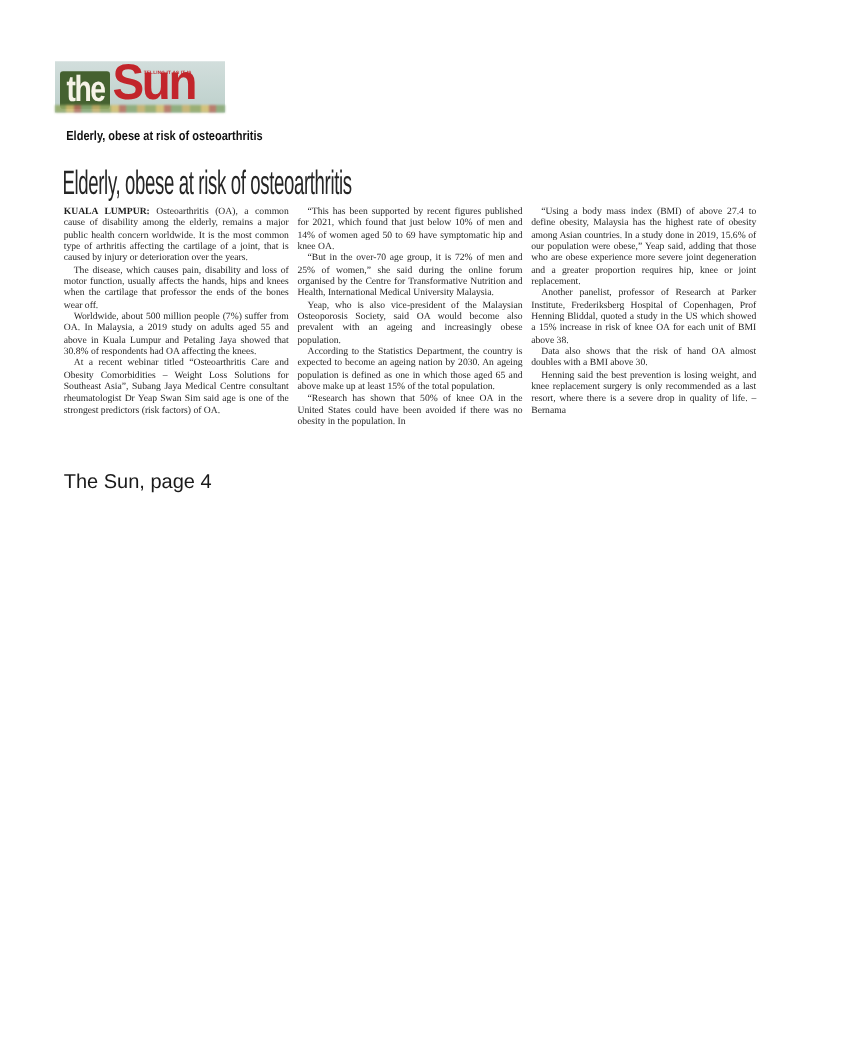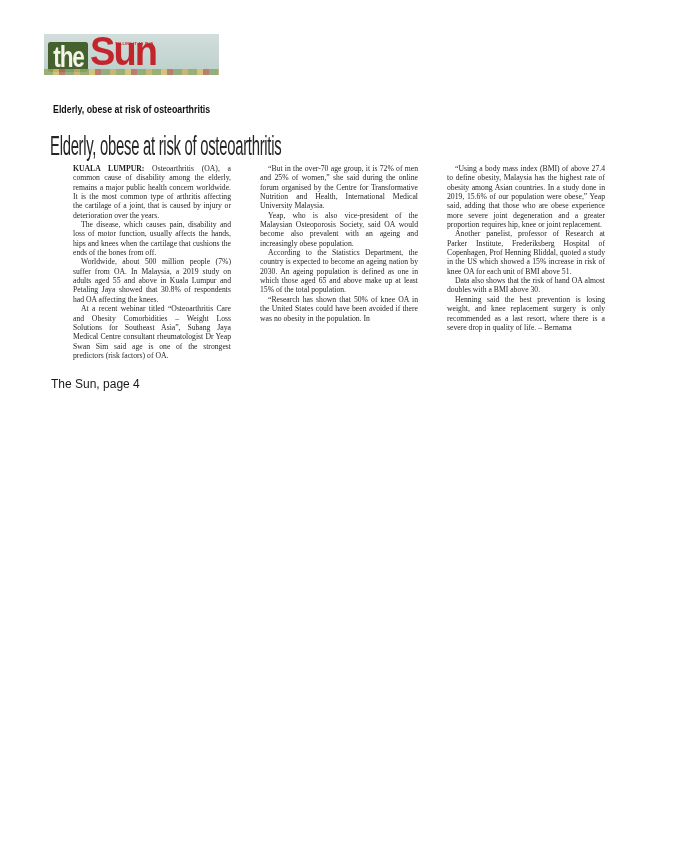--- a/index.html
+++ b/index.html
@@ -6,24 +6,23 @@
   body {
     width:674px; height:851px;
     background:#ffffff;
     position:relative;
     font-family:"Liberation Serif", serif;
     overflow:hidden;
   }
 
   
   .logo {
-    position:absolute; left:44px; top:34px;
+    position:absolute; left:44px; top:49px;
     width:136px; height:41px;
     background:linear-gradient(#d2dedc, #c3d4d0 70%, #bccfcb);
-    padding-left:39px;
   }
   .logo-strip {
     position:absolute; left:0; bottom:0; width:100%; height:6px;
     background:repeating-linear-gradient(90deg,
       #94aa66 0 9px, #d8c170 9px 15px, #b9705e 15px 21px,
       #8aa974 21px 30px, #c9b26a 30px 36px);
     opacity:.85; filter:blur(0.7px);
   }
   .logo-the {
     position:absolute; left:4px; top:8px; width:40px; height:30px;
@@ -73,36 +72,36 @@
     letter-spacing:-0.5px;
     transform:scaleX(0.55); transform-origin:left;
     white-space:nowrap;
   }
 
   
   .columns {
     position:absolute; left:51px; top:164px; width:554px;
     display:flex; gap:7px;
   }
-  .col { flex:1; min-width:0;margin-left:22px; }
+  .col { flex:1; min-width:0; }
   .col p {
     margin:0;
     font-family:"Liberation Serif", serif;
     font-size:7.7px; line-height:9.35px;
     text-align:justify; color:#1e1e1e;
     hyphens:none;
   }
   .col p.indent { text-indent:8px; }
   .col p b { font-weight:bold; }
 
   
   .footer {
     position:absolute; left:51px; top:377px;
     font-family:"Liberation Sans", sans-serif;
-    font-size:12px; color:#1a1a1a;
+    font-size:16px; color:#1a1a1a;
   }
 </style>
 </head>
 <body>
 
 <div class="page">
 
   <div class="logo">
     <div class="logo-the">
       <span>the</span>
@@ -112,33 +111,34 @@
     <div class="logo-strip"></div>
   </div>
 
   <div class="kicker">Elderly, obese at risk of osteoarthritis</div>
 
   <h1 class="title">Elderly, obese at risk of osteoarthritis</h1>
 
   <div class="columns" id="columns">
       <div class="col">
         <p><b>KUALA LUMPUR:</b> Osteoarthritis (OA), a common cause of disability among the elderly, remains a major public health concern worldwide. It is the most common type of arthritis affecting the cartilage of a joint, that is caused by injury or deterioration over the years.</p>
-        <p class="indent">The disease, which causes pain, disability and loss of motor function, usually affects the hands, hips and knees when the cartilage that cushions the ends of the bones from off.</p>
+        <p class="indent">The disease, which causes pain, disability and loss of motor function, usually affects the hands, hips and knees when the cartilage that professor the ends of the bones wear off.</p>
         <p class="indent">Worldwide, about 500 million people (7%) suffer from OA. In Malaysia, a 2019 study on adults aged 55 and above in Kuala Lumpur and Petaling Jaya showed that 30.8% of respondents had OA affecting the knees.</p>
         <p class="indent">At a recent webinar titled “Osteoarthritis Care and Obesity Comorbidities – Weight Loss Solutions for Southeast Asia”, Subang Jaya Medical Centre consultant rheumatologist Dr Yeap Swan Sim said age is one of the strongest predictors (risk factors) of OA.</p>
       </div>
       <div class="col">
+        <p class="indent">“This has been supported by recent figures published for 2021, which found that just below 10% of men and 14% of women aged 50 to 69 have symptomatic hip and knee OA.</p>
         <p class="indent">“But in the over-70 age group, it is 72% of men and 25% of women,” she said during the online forum organised by the Centre for Transformative Nutrition and Health, International Medical University Malaysia.</p>
         <p class="indent">Yeap, who is also vice-president of the Malaysian Osteoporosis Society, said OA would become also prevalent with an ageing and increasingly obese population.</p>
         <p class="indent">According to the Statistics Department, the country is expected to become an ageing nation by 2030. An ageing population is defined as one in which those aged 65 and above make up at least 15% of the total population.</p>
         <p class="indent">“Research has shown that 50% of knee OA in the United States could have been avoided if there was no obesity in the population. In</p>
       </div>
       <div class="col">
         <p class="indent">“Using a body mass index (BMI) of above 27.4 to define obesity, Malaysia has the highest rate of obesity among Asian countries. In a study done in 2019, 15.6% of our population were obese,” Yeap said, adding that those who are obese experience more severe joint degeneration and a greater proportion requires hip, knee or joint replacement.</p>
-        <p class="indent">Another panelist, professor of Research at Parker Institute, Frederiksberg Hospital of Copenhagen, Prof Henning Bliddal, quoted a study in the US which showed a 15% increase in risk of knee OA for each unit of BMI above 51.</p>
+        <p class="indent">Another panelist, professor of Research at Parker Institute, Frederiksberg Hospital of Copenhagen, Prof Henning Bliddal, quoted a study in the US which showed a 15% increase in risk of knee OA for each unit of BMI above 38.</p>
         <p class="indent">Data also shows that the risk of hand OA almost doubles with a BMI above 30.</p>
         <p class="indent">Henning said the best prevention is losing weight, and knee replacement surgery is only recommended as a last resort, where there is a severe drop in quality of life. – Bernama</p>
       </div>
     </div>
 
   <div class="footer">The Sun, page 4</div>
 
 </div>
 
 </body></html>

